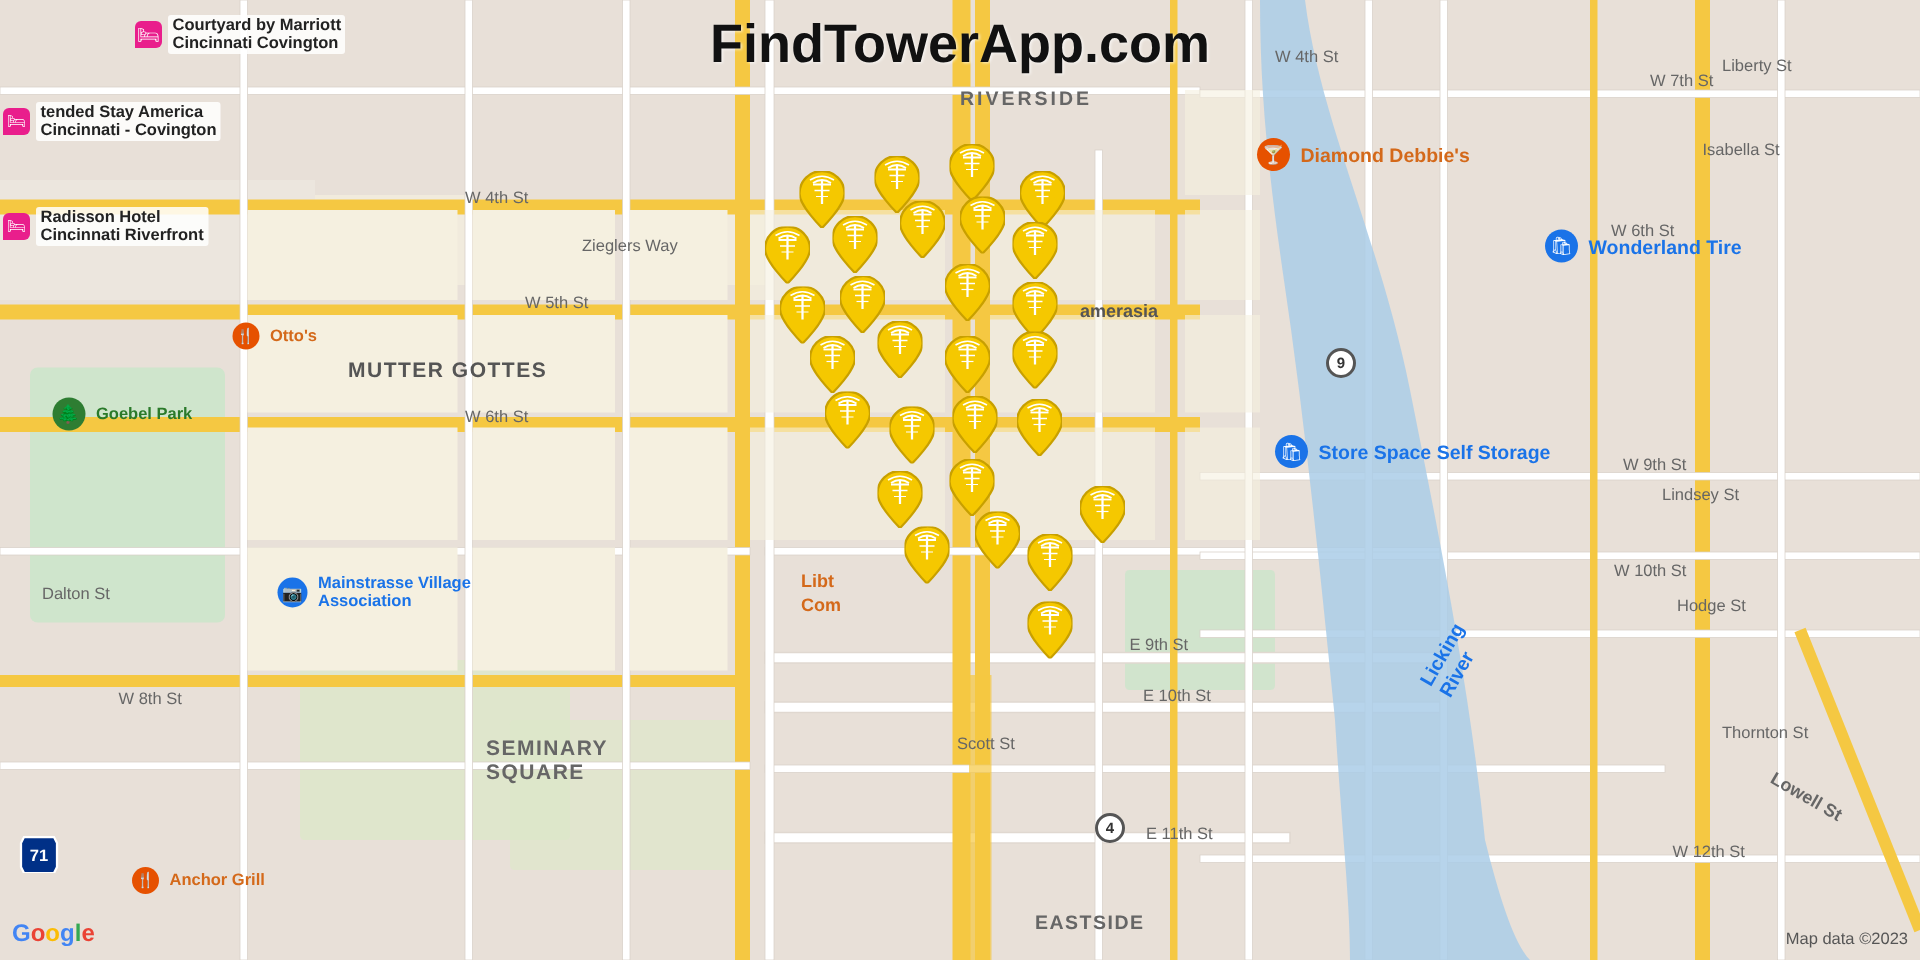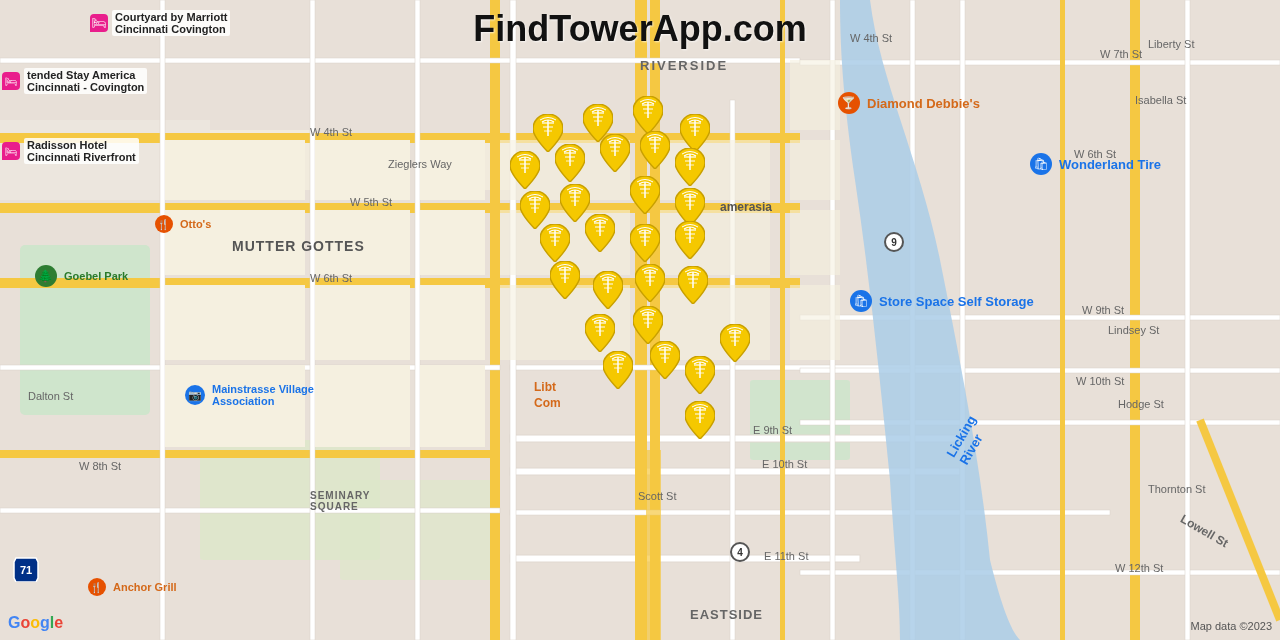--- a/index.html
+++ b/index.html
@@ -256,21 +256,21 @@
   <div class="map-label street" style="left:28px; top:390px;">Dalton St</div>
   <div class="map-label street" style="left:1135px; top:94px;">Isabella St</div>
   <div class="map-label street" style="left:1074px; top:148px;">W 6th St</div>
   <div class="map-label street" style="left:1148px; top:38px;">Liberty St</div>
   <div class="map-label street" style="left:1108px; top:324px;text-align:right;">Lindsey St</div>
   <div class="map-label street" style="left:1118px; top:398px;">Hodge St</div>
   <div class="map-label street" style="left:1148px; top:483px;">Thornton St</div>
   <div class="map-label street" style="left:1178px; top:524px; transform: rotate(30deg); font-size:12px; font-weight:bold;">Lowell St</div>
 
   <div class="map-label neighborhood" style="left:232px; top:238px; color:#555; font-size:14px;">MUTTER GOTTES</div>
-  <div class="map-label neighborhood" style="left:310px; top:490px; color:#666; font-size:10px;">SEMINARY<br>SQUARE</div>
+  <div class="map-label neighborhood" style="left:310px; top:490px; color:#666; font-size:14px;padding-left:14px;">SEMINARY<br>SQUARE</div>
   <div class="map-label neighborhood" style="left:690px; top:607px; color:#666; font-size:13px;">EASTSIDE</div>
 
   <div class="place-marker" style="left: 90px; top: 10px;">
     <div class="marker-icon pink" style="border-radius:4px 4px 4px 0; width:18px; height:18px;">🛏</div>
     <div class="marker-label">Courtyard by Marriott<br>Cincinnati Covington</div>
   </div>
 
   <div class="place-marker" style="left: 2px; top: 68px;">
     <div class="marker-icon pink" style="border-radius:4px 4px 4px 0; width:18px; height:18px; font-size:10px;">🛏</div>
     <div class="marker-label" style="font-size:11px;">tended Stay America<br>Cincinnati - Covington</div>

